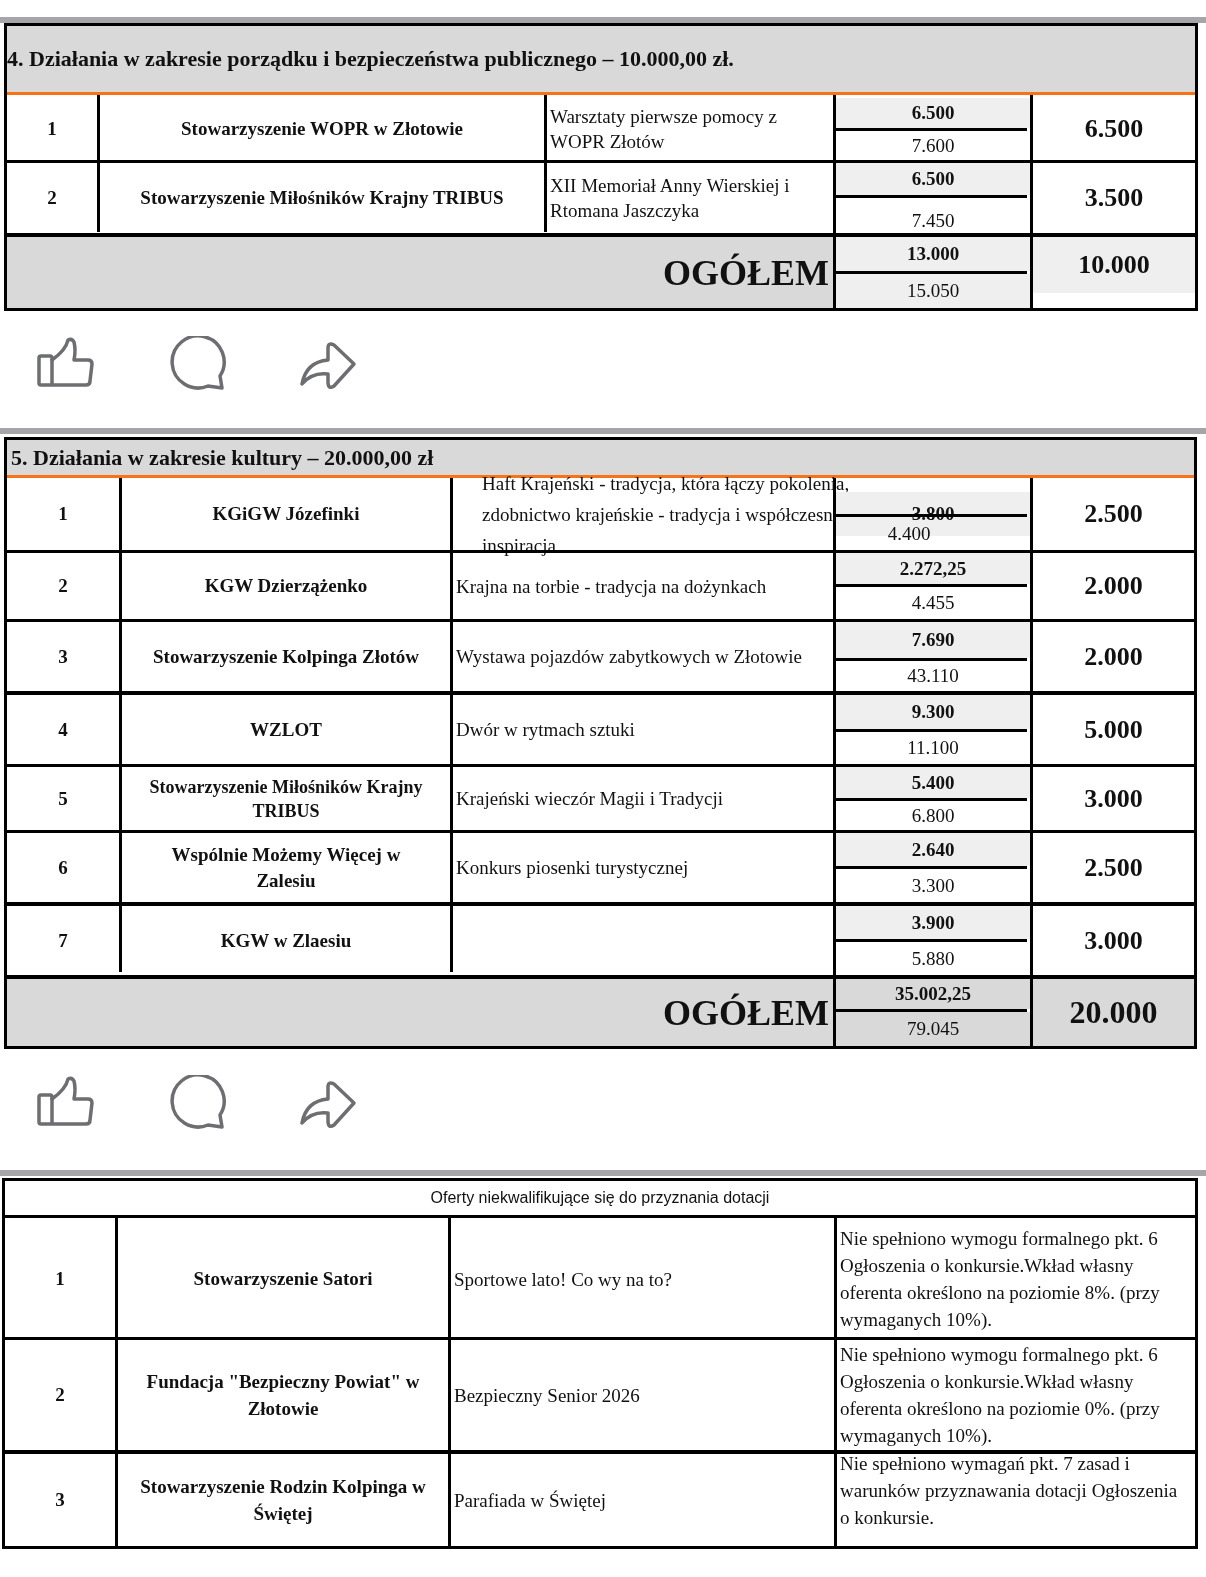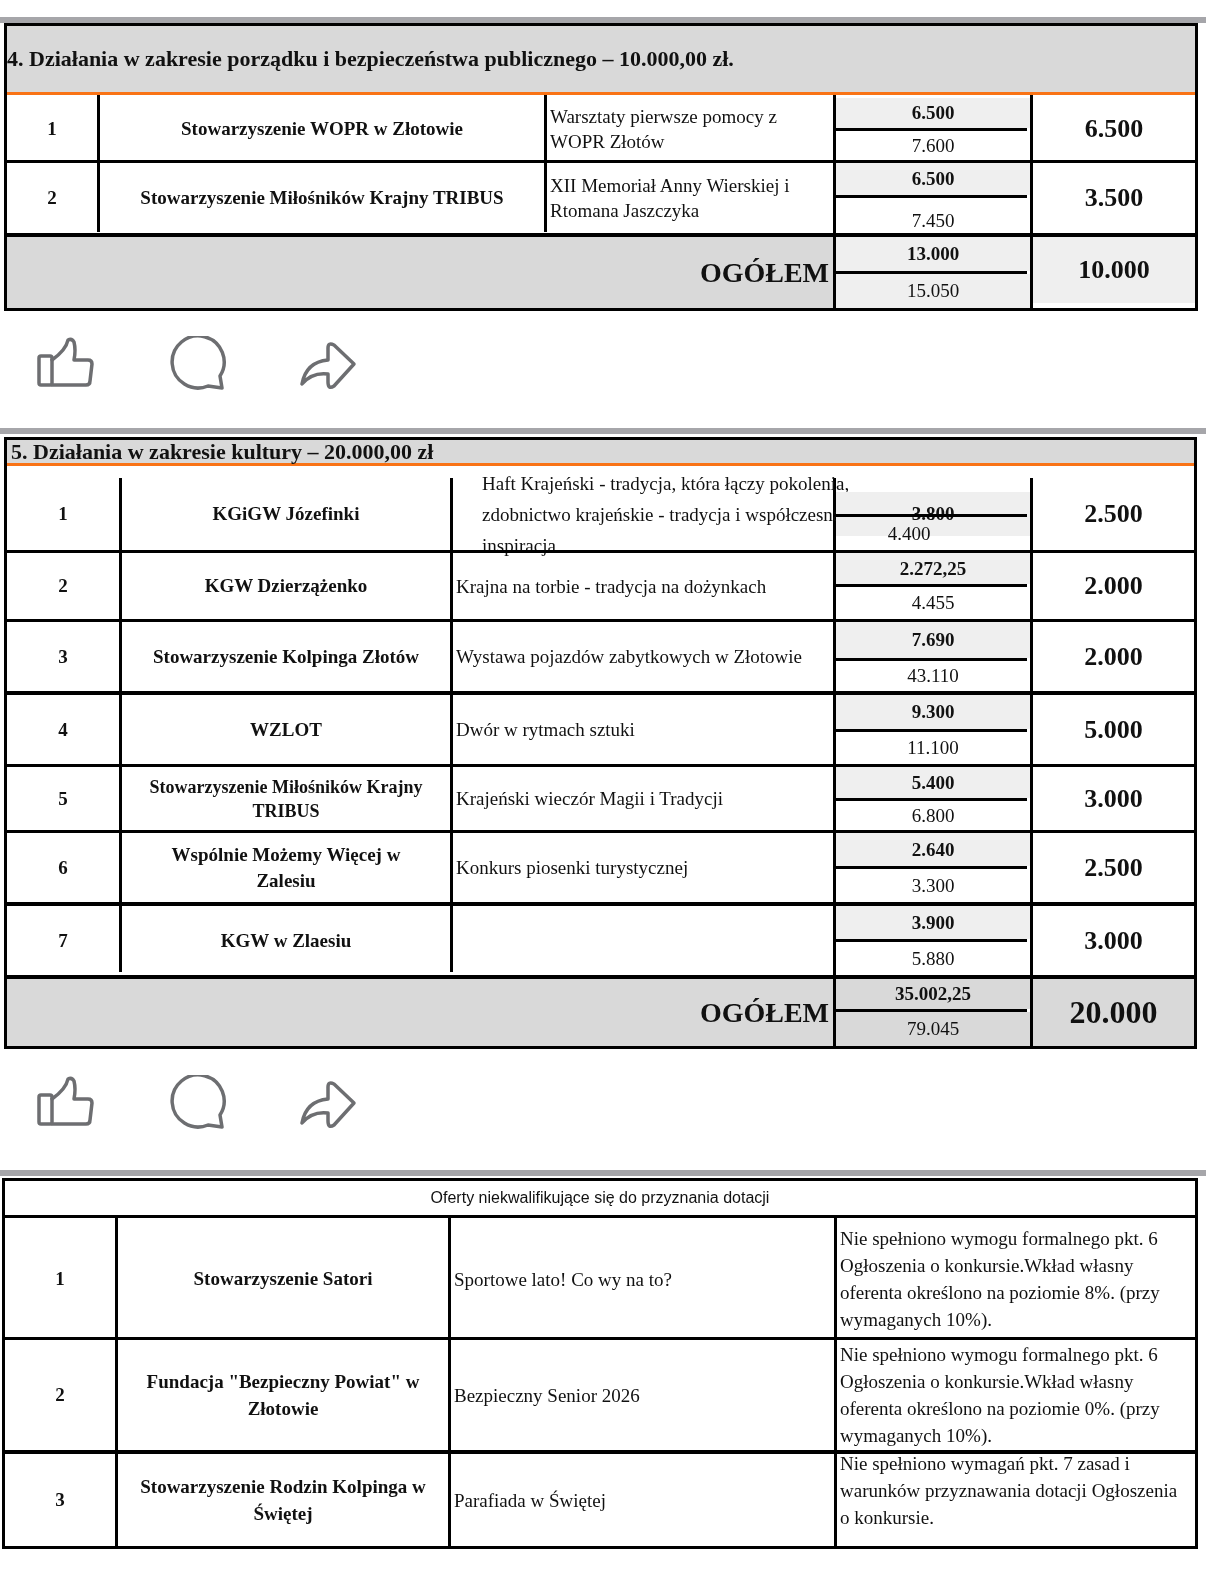--- a/index.html
+++ b/index.html
@@ -9,21 +9,21 @@
   .cell { position:absolute; box-sizing:border-box; display:flex; align-items:center; justify-content:center; text-align:center; }
   .bold { font-weight:bold; }
   .hdr { background:#d9d9d9; border-bottom:3px solid #f97316; justify-content:flex-start; font-weight:bold; }
   .vl { position:absolute; top:0; bottom:0; width:3px; background:#000; }
   .hl { position:absolute; left:0; right:0; height:3px; background:#000; }
   .desc { justify-content:flex-start; text-align:left; font-size:19px; line-height:25px; padding-left:3px; }
   .amt-top { background:#efefef; font-weight:bold; font-size:19px; }
   .amt-bot { font-size:19px; }
   .grant { font-weight:bold; font-size:26px; }
   .total { background:#d9d9d9; }
-  .ogolem { font-weight:bold; font-size:28px; justify-content:flex-end; padding-right:4px; }
+  .ogolem { font-weight:bold; font-size:36px; justify-content:flex-end; padding-right:4px; }
   .actions { position:absolute; left:0; width:420px; height:80px; }
   .icon { position:absolute; top:0; width:60px; height:60px; }
   .icon svg { width:60px; height:60px; }
 </style>
 </head>
 <body>
 
 <div class="sep" style="top:17px;"></div>
 <div class="tbl" style="top:23px; height:288px;">
   <div class="cell hdr" style="left:0; top:0; width:1188px; height:69px; font-size:22px; padding-left:0;">4. Działania w zakresie porządku i bezpieczeństwa publicznego – 10.000,00 zł.</div>
@@ -48,21 +48,21 @@
   <div class="cell amt-top" style="left:829px; top:137px; width:194px; height:32px;">6.500</div>
   <div class="hl" style="left:829px; right:168px; top:169px;"></div>
   <div class="cell amt-bot" style="left:829px; top:172px; width:194px; height:46px;">7.450</div>
   <div class="cell grant" style="left:1026px; top:137px; width:162px; height:70px;">3.500</div>
   <div class="hl" style="top:207px; height:4px;"></div>
 
   <div class="cell total ogolem" style="left:0; top:211px; width:826px; height:71px;">OGÓŁEM</div>
   <div class="cell amt-top" style="left:829px; top:211px; width:194px; height:34px; background:#efefef;">13.000</div>
   <div class="hl" style="left:829px; right:168px; top:245px;"></div>
   <div class="cell amt-bot" style="left:829px; top:248px; width:194px; height:34px; background:#efefef;">15.050</div>
-  <div class="cell grant" style="left:1026px; top:211px; width:162px; height:66px; background:#efefef;">10.000</div>
+  <div class="cell grant" style="left:1026px; top:211px; width:162px; height:56px; background:#efefef;">10.000</div>
 </div>
 
 <div class="actions" style="top:336px;">
   <div class="icon" style="left:36px;">
     <svg viewBox="0 0 60 60" fill="none" stroke="#6d6e71" stroke-width="3.5" stroke-linejoin="round" stroke-linecap="round">
       <rect x="3" y="20" width="13" height="29" rx="2"></rect>
       <path d="M16 49 H50 Q54 49 54 45 L56 28 Q56 24 52 24 H38 Q40 14 38 6 Q36 2 32 4 Q30 14 16 24"></path>
     </svg>
   </div>
   <div class="icon" style="left:168px;">
@@ -72,21 +72,21 @@
   </div>
   <div class="icon" style="left:298px;">
     <svg viewBox="0 0 60 60" fill="none" stroke="#6d6e71" stroke-width="3.5" stroke-linejoin="round" stroke-linecap="round">
       <path d="M4 48 Q8 26 30 24 L30 12 Q30 6 36 9 L56 28 L36 50 Q30 54 30 46 L30 38 Q14 36 4 48 Z"></path>
     </svg>
   </div>
 </div>
 
 <div class="sep" style="top:428px;"></div>
 <div class="tbl" style="top:437px; height:612px; left:4px; width:1193px;">
-  <div class="cell hdr" style="left:0; top:0; width:1187px; height:26px; font-size:22px; padding-left:4px;">5. Działania w zakresie kultury – 20.000,00 zł</div>
+  <div class="cell hdr" style="left:0; top:0; width:1187px; height:38px; font-size:22px; padding-left:4px;">5. Działania w zakresie kultury – 20.000,00 zł</div>
 
   <div class="vl" style="left:112px; top:38px; bottom:74px;"></div>
   <div class="vl" style="left:443px; top:38px; bottom:74px;"></div>
   <div class="vl" style="left:826px; top:38px; bottom:0;"></div>
   <div class="vl" style="left:1023px; top:38px; bottom:0;"></div>
 
   <div class="cell bold" style="left:0; top:38px; width:112px; height:72px; font-size:19px;">1</div>
   <div class="cell bold" style="left:115px; top:38px; width:328px; height:72px; font-size:19px;">KGiGW Józefinki</div>
   <div class="cell desc" style="left:446px; top:38px; width:441px; height:72px; line-height:31px;padding-left:29px;">Haft Krajeński - tradycja, która łączy pokolenia, zdobnictwo krajeńskie - tradycja i współczesna inspiracja</div>
   <div class="cell amt-top" style="left:829px; top:52px; width:194px; height:44px;">3.800</div>

